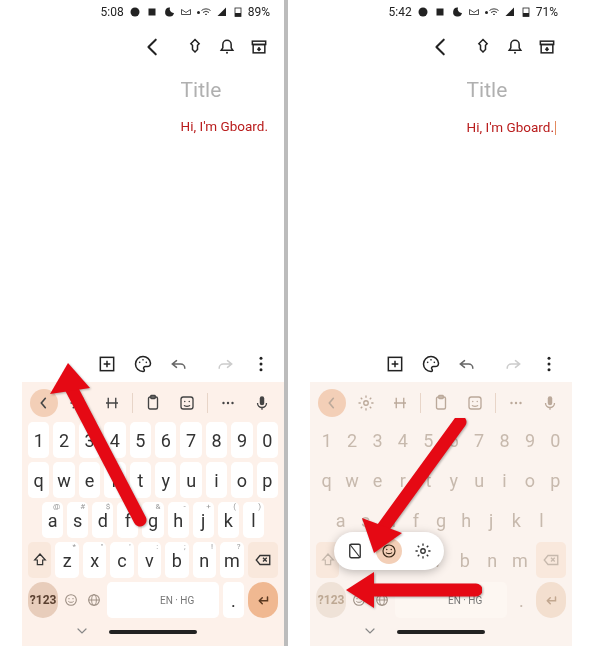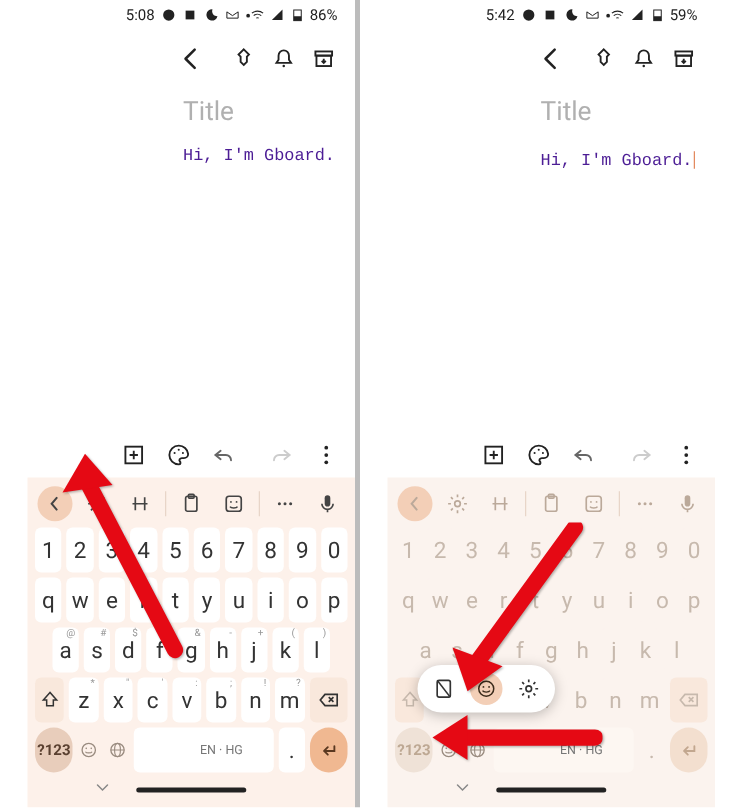--- a/index.html
+++ b/index.html
@@ -59,22 +59,21 @@
   }
   .title-ph {
     color: #b0b0b0;
     font-size: 21px;
     font-weight: 400;
     margin-top: 2px;
   }
   .body-text {
     margin-top: 16px;
     font-size: 13.5px;
-    color: #4c1d95;
-    font-family: Liberation Mono, monospace;
+    color: #b91c1c;
   }
   .cursor {
     display:inline-block;
     width:1px; height:14px;
     background:#e38a5f;
     transform:translateY(3px);
     margin-left:1px;
   }
   
   .bottombar {
@@ -302,21 +301,21 @@
       <svg class="sicon" viewBox="0 0 24 24">
           <path d="M3 9a14 14 0 0118 0M6 13a9 9 0 0112 0M10 17a4 4 0 014 0" stroke="#222" stroke-width="1.8" fill="none"></path>
         </svg>
       <svg class="sicon" viewBox="0 0 24 24">
           <path d="M3 20L20 3v17z" fill="#222"></path>
         </svg>
       <svg class="sicon" viewBox="0 0 24 24">
           <rect x="6" y="4" width="12" height="17" fill="none" stroke="#222" stroke-width="1.6"></rect>
           <rect x="6" y="14" width="12" height="7" fill="#222"></rect>
         </svg>
-      <span>86%</span>
+      <span>89%</span>
     </div>
   </div>
 
   <div class="apptoolbar">
     <div class="tool-icon">
         <svg viewBox="0 0 24 24" width="22" height="22">
           <use href="#i-back"></use>
         </svg>
       </div>
     <div class="spacer"></div>
@@ -520,21 +519,21 @@
       <svg class="sicon" viewBox="0 0 24 24">
           <path d="M3 9a14 14 0 0118 0M6 13a9 9 0 0112 0M10 17a4 4 0 014 0" stroke="#222" stroke-width="1.8" fill="none"></path>
         </svg>
       <svg class="sicon" viewBox="0 0 24 24">
           <path d="M3 20L20 3v17z" fill="#222"></path>
         </svg>
       <svg class="sicon" viewBox="0 0 24 24">
           <rect x="6" y="4" width="12" height="17" fill="none" stroke="#222" stroke-width="1.6"></rect>
           <rect x="6" y="14" width="12" height="7" fill="#222"></rect>
         </svg>
-      <span>59%</span>
+      <span>71%</span>
     </div>
   </div>
 
   <div class="apptoolbar">
     <div class="tool-icon">
         <svg viewBox="0 0 24 24" width="22" height="22">
           <use href="#i-back"></use>
         </svg>
       </div>
     <div class="spacer"></div>

